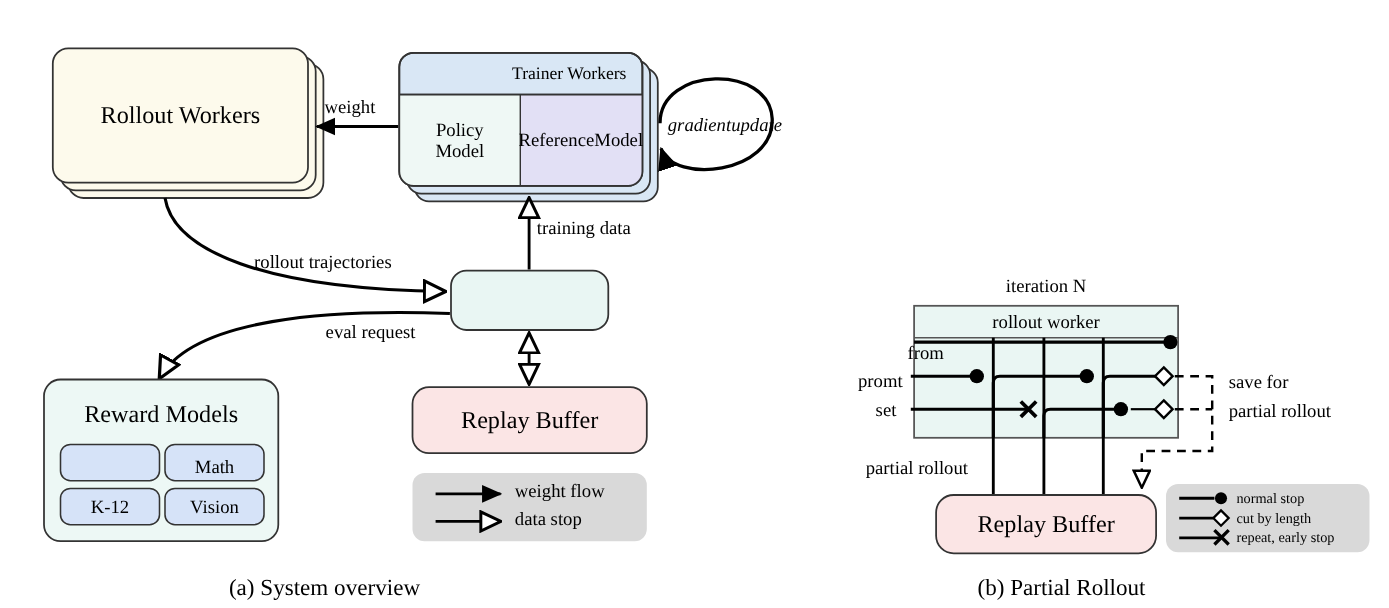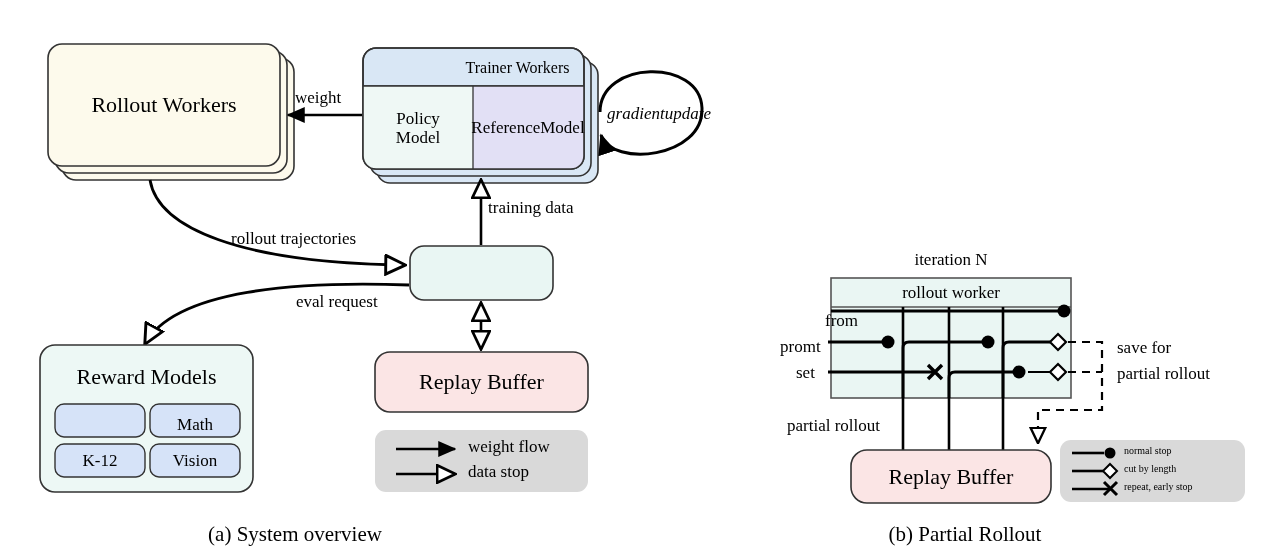--- a/index.html
+++ b/index.html
@@ -4,21 +4,21 @@
 <style>
   html,body{margin:0;padding:0;background:#ffffff;}
   body{width:1263px;height:553px;position:relative;overflow:hidden;
        font-family:"Liberation Serif",serif;color:#000;}
   .fig{position:absolute;left:0;top:0;width:1263px;height:553px;}
   svg.layer{position:absolute;left:0;top:0;width:1263px;height:553px;overflow:visible;}
   .txt{position:absolute;white-space:nowrap;}
   .ctr{position:absolute;display:flex;align-items:center;justify-content:center;text-align:center;}
   .caption{font-size:21px;}
   .lbl{font-size:17px;}
-  .lbl-xs{font-size:10px;}
+  .lbl-xs{font-size:13px;}
   .box-title{font-size:22px;}
   .box-title-sm{font-size:16px;padding-left:44px;}
   .sub{font-size:17px;line-height:1.12;}
   .rbtn{font-size:17px;}
 </style>
 </head>
 <body>
 
 <div class="fig">
 

